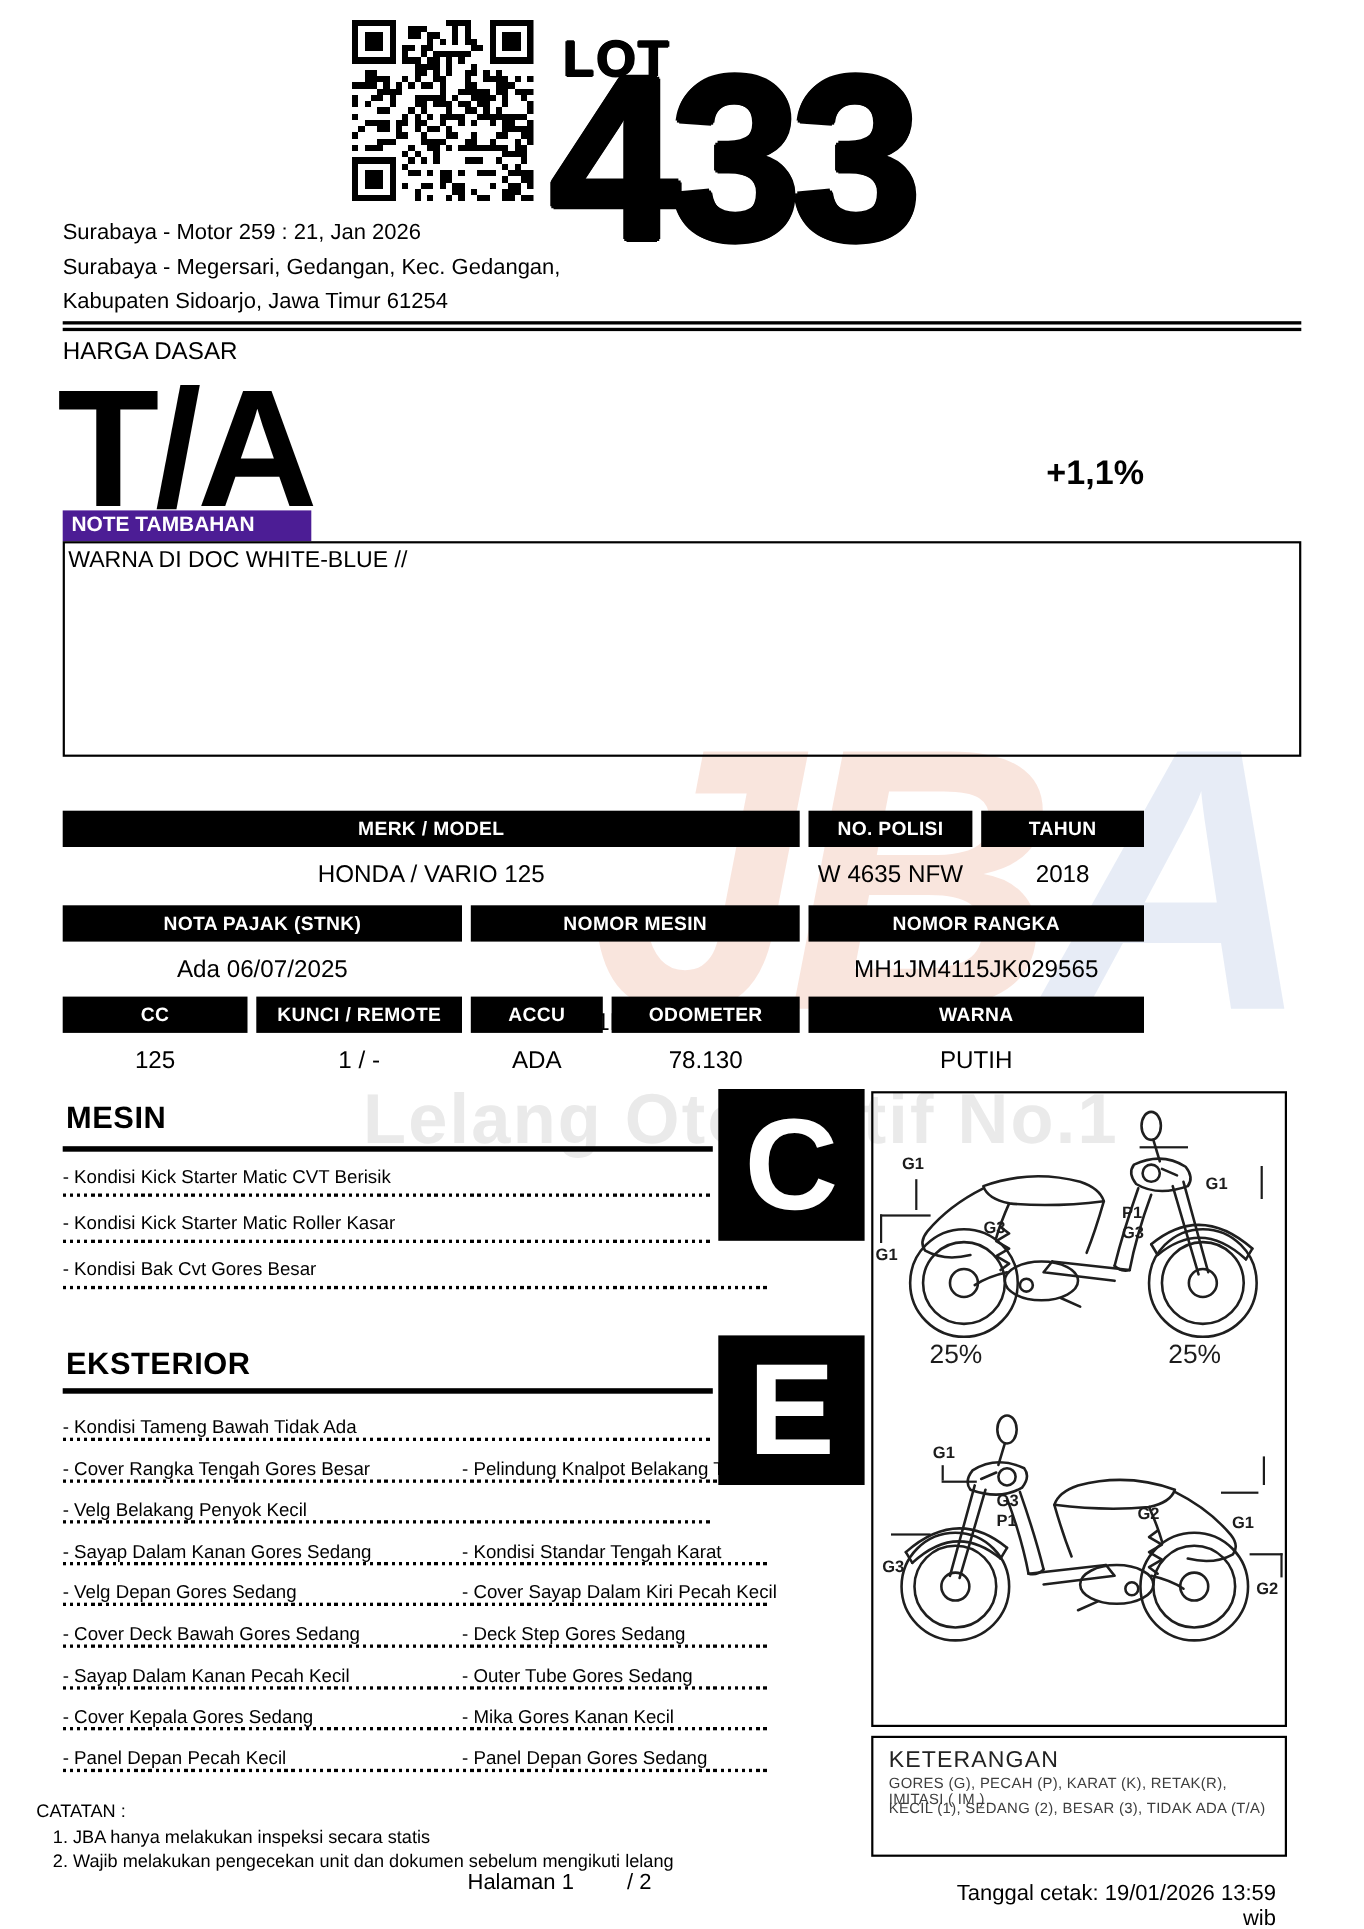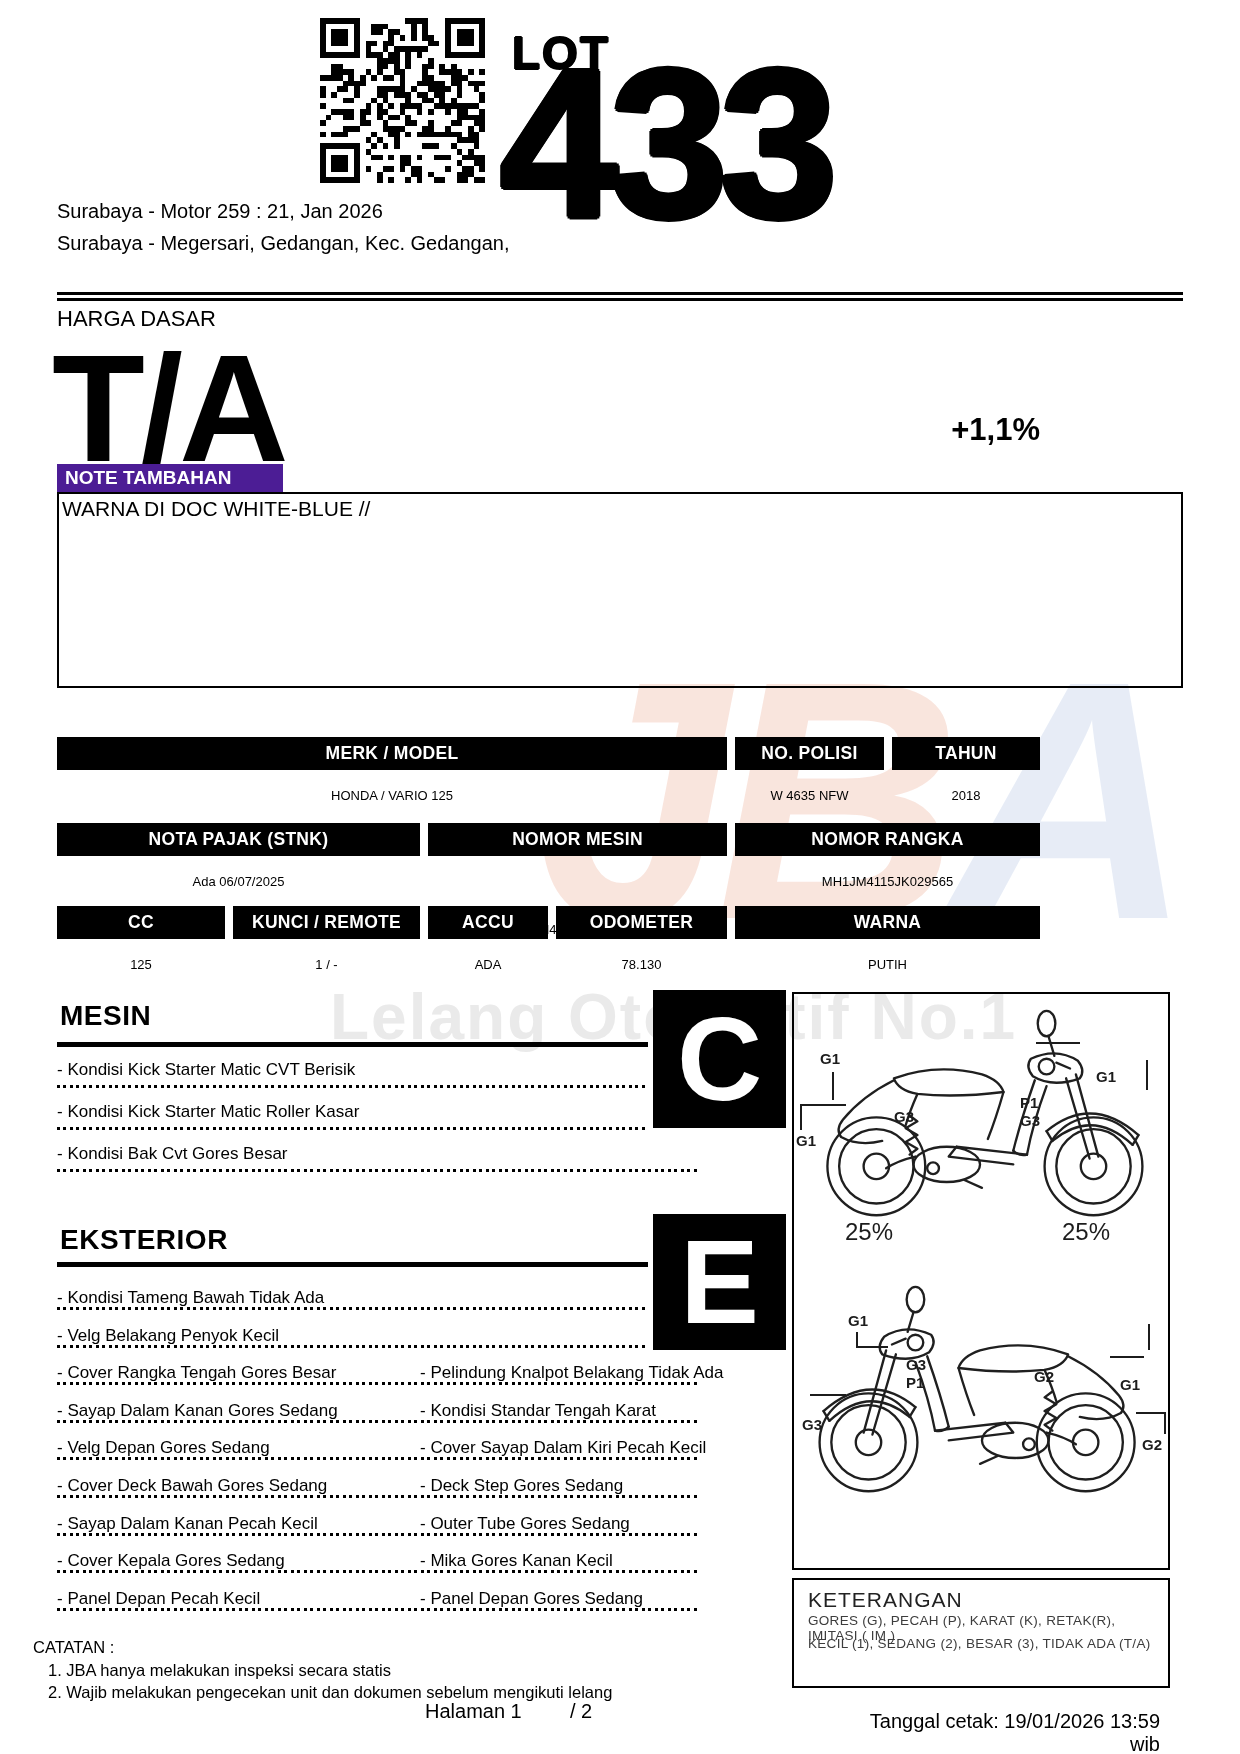--- a/index.html
+++ b/index.html
@@ -30,21 +30,21 @@
   .increment { left:880px; top:412px; width:160px; text-align:right; font-size:31px; font-weight:bold; }
 
   .note-tab { left:57px; top:464px; width:226px; height:28px; background:#4c1d95; color:#fff;
     font-size:19px; font-weight:bold; display:flex; align-items:center; padding-left:8px; }
   .note-box { left:57px; top:492px; width:1126px; height:196px; border:2px solid #000; }
   .note-value { left:62px; top:497px; font-size:21px; }
 
   
   .hdr { background:#000; color:#fff; font-weight:bold; font-size:17.5px; height:33px;
     display:flex; align-items:center; justify-content:center; letter-spacing:.3px; }
-  .val { height:50px; display:flex; align-items:center; justify-content:center; font-size:13px; }
+  .val { height:50px; display:flex; align-items:center; justify-content:center; font-size:22px; }
 
   
   .sec-title { font-size:28px; font-weight:bold; letter-spacing:.5px; }
   .sec-rule { left:57px; width:591px; height:5px; background:#000; }
   .list { left:57px; width:643px; }
   .lrow { position:relative; }
   .lrow .txt { position:absolute; left:0; top:5px; font-size:17px; white-space:nowrap; }
   .lrow .txt-r { position:absolute; left:363px; top:5px; font-size:17px; white-space:nowrap; }
   .sep { position:absolute; left:0; height:3px;
     background:repeating-linear-gradient(90deg,#000 0 3px,transparent 3px 6.5px); }
@@ -378,20 +378,21 @@
       <rect x="136.55172413793102" y="11.379310344827585" width="17.068965517241377" height="17.068965517241377" fill="#000"></rect>
       <rect x="0" y="125.17241379310344" width="39.82758620689655" height="39.82758620689655" fill="#000"></rect>
       <rect x="5.689655172413793" y="130.86206896551724" width="28.448275862068964" height="28.448275862068964" fill="#fff"></rect>
       <rect x="11.379310344827585" y="136.55172413793102" width="17.068965517241377" height="17.068965517241377" fill="#000"></rect>
     </svg>
   <div class="abs lot-label">LOT</div>
   <div class="abs lot-number">433</div>
   <div class="abs addr">
     <div>Surabaya - Motor 259 : 21, Jan 2026</div>
     <div>Surabaya - Megersari, Gedangan, Kec. Gedangan,</div>
+    <div>Kabupaten Sidoarjo, Jawa Timur 61254</div>
   </div>
   <div class="abs rule" style="top:292px;"></div>
   <div class="abs rule" style="top:298px;"></div>
 
   <div class="abs harga-label">HARGA DASAR</div>
   <div class="abs harga-value">T/A</div>
   <div class="abs increment">+1,1%</div>
 
   <div class="abs note-tab">NOTE TAMBAHAN</div>
   <div class="abs note-box"></div>
@@ -442,27 +443,27 @@
 
   <div class="abs sec-title" style="left:60px; top:1224px;">EKSTERIOR</div>
   <div class="abs sec-rule" style="top:1262px;"></div>
   <div class="abs grade-box" style="top:1214px; height:136px;">E</div>
   <div class="abs list" style="top:1283px;">
     <div class="lrow erow">
         <span class="txt">- Kondisi Tameng Bawah Tidak Ada</span>
         <span class="sep sep-short"></span>
       </div>
     <div class="lrow erow">
+        <span class="txt">- Cover Rangka Tengah Gores Besar</span>
+        <span class="txt-r">- Pelindung Knalpot Belakang Tidak Ada</span>
+        <span class="sep sep-long"></span>
+      </div>
+    <div class="lrow erow">
         <span class="txt">- Velg Belakang Penyok Kecil</span>
         <span class="sep sep-short"></span>
-      </div>
-    <div class="lrow erow">
-        <span class="txt">- Cover Rangka Tengah Gores Besar</span>
-        <span class="txt-r">- Pelindung Knalpot Belakang Tidak Ada</span>
-        <span class="sep sep-long"></span>
       </div>
     <div class="lrow erow">
         <span class="txt">- Sayap Dalam Kanan Gores Sedang</span>
         <span class="txt-r">- Kondisi Standar Tengah Karat</span>
         <span class="sep sep-long"></span>
       </div>
     <div class="lrow erow">
         <span class="txt">- Velg Depan Gores Sedang</span>
         <span class="txt-r">- Cover Sayap Dalam Kiri Pecah Kecil</span>
         <span class="sep sep-long"></span>

